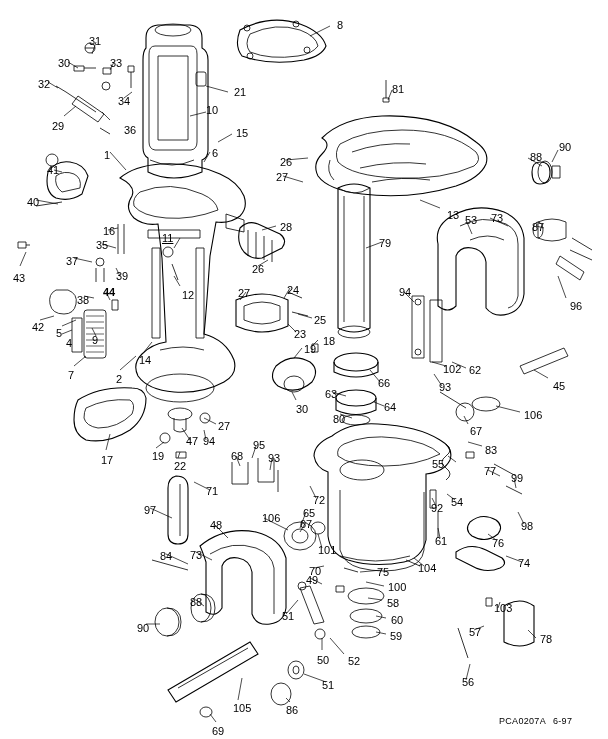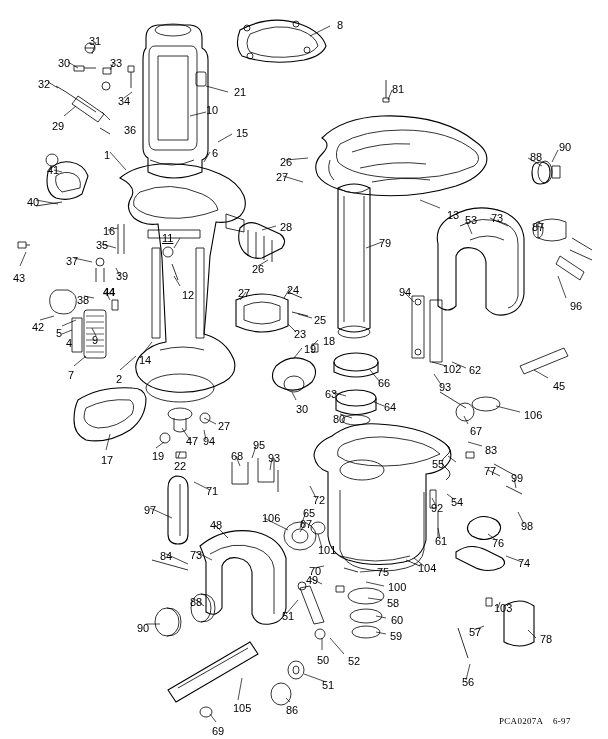--- a/index.html
+++ b/index.html
@@ -2,21 +2,21 @@
 <html><head>
 <meta charset="utf-8">
 <style>
   html,body{margin:0;padding:0;background:#ffffff;}
   body{width:608px;height:739px;position:relative;overflow:hidden;
        font-family:"Liberation Sans", sans-serif;color:#000;}
   #sheet{position:absolute;left:0;top:0;width:608px;height:739px;}
   .lbl{position:absolute;font-size:11px;line-height:11px;color:#000;
        font-family:"Liberation Sans", sans-serif;white-space:nowrap;}
   .foot{position:absolute;font-size:9px;letter-spacing:.3px;color:#000;
-        font-family:Liberation Serif, serif;white-space:nowrap;text-align:center;}
+        font-family:Liberation Sans, sans-serif;white-space:nowrap;text-align:center;}
   svg{position:absolute;left:0;top:0;}
   .ln{stroke:#000;stroke-width:0.7;fill:none;}
   .shape{fill:none;stroke:#000;stroke-width:1.1;}
   .shapeT{fill:none;stroke:#000;stroke-width:0.8;}
   .hatch{fill:none;stroke:#000;stroke-width:0.6;}
 </style>
 </head>
 <body>
 
 <div id="sheet">

